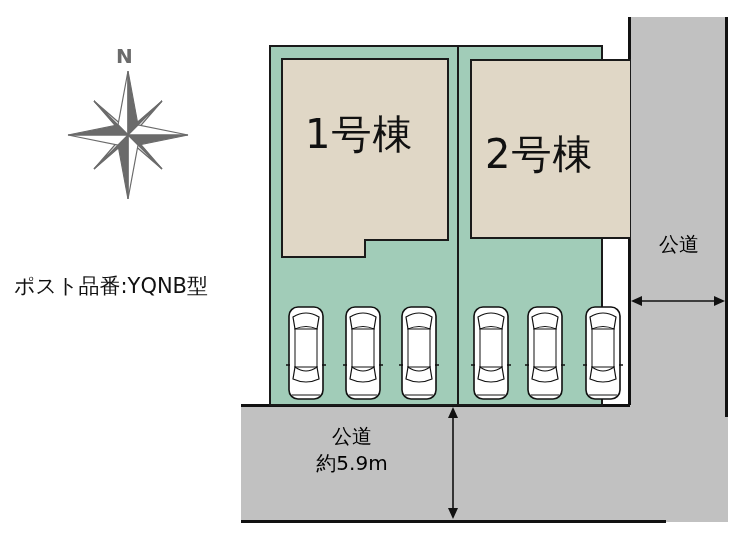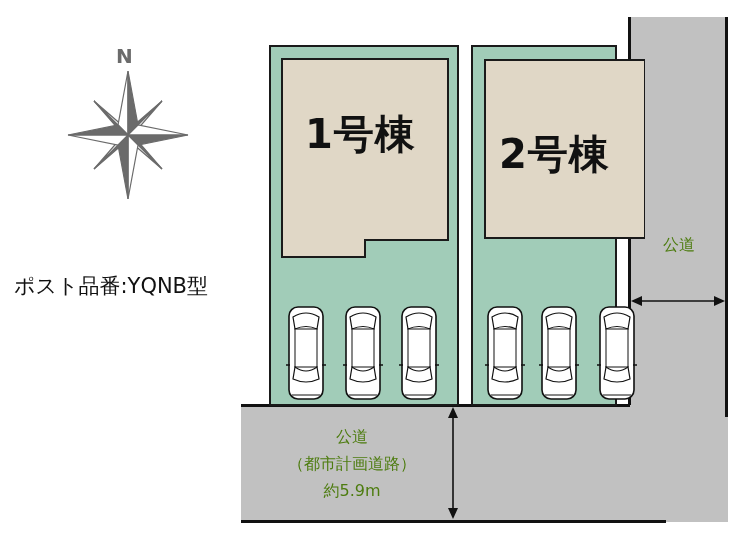--- a/index.html
+++ b/index.html
@@ -1,21 +1,21 @@
 <!DOCTYPE html>
 <html><head>
 <meta charset="utf-8">
 <style>
   html, body { margin:0; padding:0; background:#ffffff; }
   body { width:740px; height:555px; position:relative; overflow:hidden; font-family:"DejaVu Sans", "Liberation Sans", sans-serif; }
   .abs { position:absolute; }
   .road { background:#c1c1c1; }
   .lot { background:#a1ccb8; border:2px solid #1a1a1a; box-sizing:border-box; }
-  .bldg-label { position:absolute; font-weight:bold; font-size:40px; color:#111; white-space:nowrap; letter-spacing:1px; }
-  .road-text { position:absolute; text-align:center; font-size:16px; color:#4d7c0f; line-height:27px; white-space:nowrap; }
+  .bldg-label { position:absolute; font-weight:normal; font-size:40px; color:#111; white-space:nowrap; letter-spacing:1px; }
+  .road-text { position:absolute; text-align:center; font-size:20px; color:#000000; line-height:27px; white-space:nowrap; }
   .note { position:absolute; font-size:21px; color:#111; line-height:32px; white-space:nowrap; }
   .line { position:absolute; background:#111; }
   .car { position:absolute; width:40px; height:96px; }
 </style>
 </head>
 <body>
 
 <div class="abs" style="left:60px;top:40px;width:140px;height:170px;">
   <div style="position:absolute;left:56px;top:4px;font-size:20px;font-weight:bold;color:#6b6b6b;">N</div>
   <svg width="140" height="170" style="position:absolute;left:0;top:0;">
@@ -78,21 +78,21 @@
     <rect x="3" y="2" width="34" height="92" rx="9" fill="#fff" stroke="#111" stroke-width="1.6"></rect>
     <path d="M7,12 Q20,4 33,12 L31,24 Q20,19 9,24 Z" fill="#fff" stroke="#111" stroke-width="1.2"></path>
     <rect x="9" y="24" width="22" height="38" fill="#fff" stroke="#111" stroke-width="1"></rect>
     <path d="M9,62 Q20,70 31,62 L33,74 Q20,80 7,74 Z" fill="#fff" stroke="#111" stroke-width="1.2"></path>
     <line x1="0" y1="60" x2="4" y2="60" stroke="#111" stroke-width="1.5"></line>
     <line x1="36" y1="60" x2="40" y2="60" stroke="#111" stroke-width="1.5"></line>
     <line x1="6" y1="90" x2="34" y2="90" stroke="#111" stroke-width="1"></line>
   </svg>
 </div>
 
-<div class="abs lot" style="left:471px;top:45px;width:146px;height:361px;">
+<div class="abs lot" style="left:457px;top:45px;width:146px;height:361px;">
   <svg width="174" height="361" style="position:absolute;left:-2px;top:-2px;">
     <rect x="14" y="15" width="160" height="178" fill="#e0d7c6" stroke="#1a1a1a" stroke-width="2"></rect>
   </svg>
   <div class="bldg-label" style="left:26px;top:80px;">2号棟</div>
   <svg class="car" style="left:12px;top:258px;" viewBox="0 0 40 96">
     <rect x="3" y="2" width="34" height="92" rx="9" fill="#fff" stroke="#111" stroke-width="1.6"></rect>
     <path d="M7,12 Q20,4 33,12 L31,24 Q20,19 9,24 Z" fill="#fff" stroke="#111" stroke-width="1.2"></path>
     <rect x="9" y="24" width="22" height="38" fill="#fff" stroke="#111" stroke-width="1"></rect>
     <path d="M9,62 Q20,70 31,62 L33,74 Q20,80 7,74 Z" fill="#fff" stroke="#111" stroke-width="1.2"></path>
     <line x1="0" y1="60" x2="4" y2="60" stroke="#111" stroke-width="1.5"></line>
@@ -127,20 +127,19 @@
   <div>公道</div>
 </div>
 <svg class="abs" style="left:630px;top:293px;" width="96" height="16">
   <line x1="3" y1="8" x2="93" y2="8" stroke="#111" stroke-width="1.6"></line>
   <polygon points="1,8 12,3 12,13" fill="#111"></polygon>
   <polygon points="95,8 84,3 84,13" fill="#111"></polygon>
 </svg>
 
 <div class="road-text" style="left:262px;top:423px;width:180px;">
   <div>公道</div>
-  <div>（都市計画道路）</div>
   <div>約5.9m</div>
 </div>
 <svg class="abs" style="left:445px;top:406px;" width="16" height="114">
   <line x1="8" y1="3" x2="8" y2="111" stroke="#111" stroke-width="1.6"></line>
   <polygon points="8,1 3,12 13,12" fill="#111"></polygon>
   <polygon points="8,113 3,102 13,102" fill="#111"></polygon>
 </svg>
 
 </body></html>

